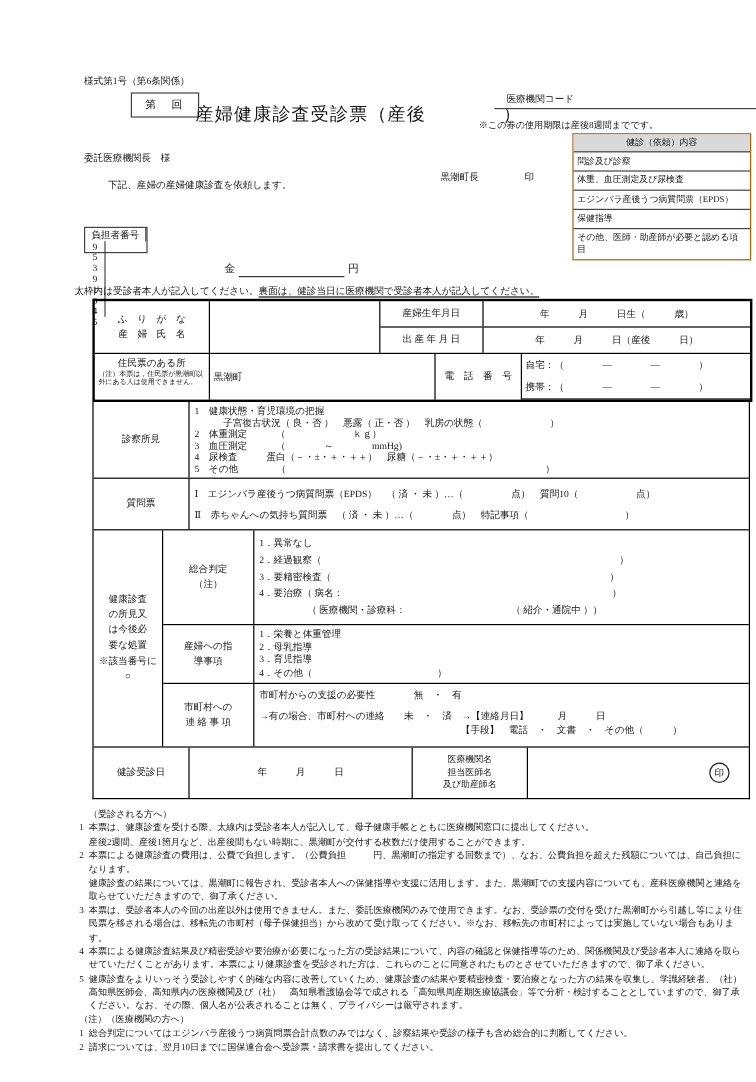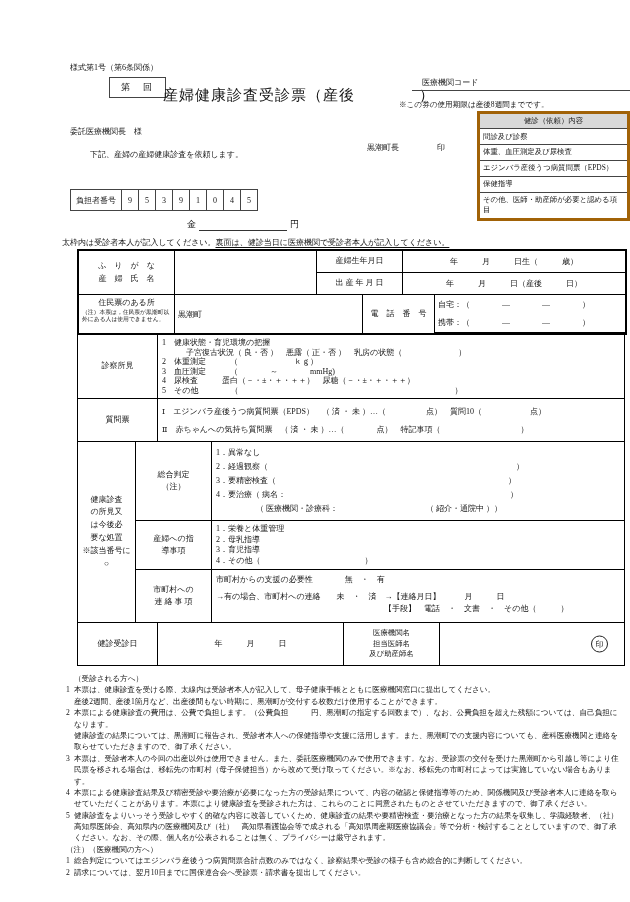--- a/index.html
+++ b/index.html
@@ -10,26 +10,26 @@
   .bx{box-sizing:border-box;}
   .pre{white-space:pre;}
   .plin{white-space:pre-line;}
   
   .form-id{font-size:8px;}
   .round-box{border:1px solid #444;padding:3px 11px;font-size:9px;letter-spacing:2px;}
   .title{font-size:15px;letter-spacing:1px;white-space:pre;}
   .medcode{width:212px;border-bottom:1px solid #444;padding:1px 0 2px 10px;font-size:8px;}
   .expiry{font-size:7.6px;}
   
-  .menu{width:147px;border:3px solid #a16207;font-size:7.4px;background:#fff;}
+  .menu{width:147px;border:1px solid #a16207;font-size:7.4px;background:#fff;}
   .menu-h{background:#d9d9d9;text-align:center;padding:2px 0;border-bottom:1px solid #444;}
   .menu-i{padding:2.5px 3px;border-bottom:1px solid #444;line-height:1.35;}
   .menu-i:last-child{border-bottom:none;}
   
-  .payer{display:flex;border:1px solid #444;height:20px;align-items:stretch;}
+  .payer{display:flex;border:1px solid #444;height:20px;align-items:stretch;flex-direction:column;}
   .payer .pl{padding:0 5px;display:flex;align-items:center;border-right:1px solid #444;}
   .payer .pd{width:16px;display:flex;align-items:center;justify-content:center;border-right:1px solid #444;}
   .payer .pd:last-child{border-right:none;}
   
   .amount{display:flex;align-items:flex-end;font-size:9px;}
   .amount .line{display:inline-block;width:88px;border-bottom:1px solid #333;height:10px;margin:0 3px;}
   .ul{text-decoration:underline;text-underline-offset:2px;}
   
   .tbl{width:546px;}
   .blk1{border:2.2px solid #000;}

